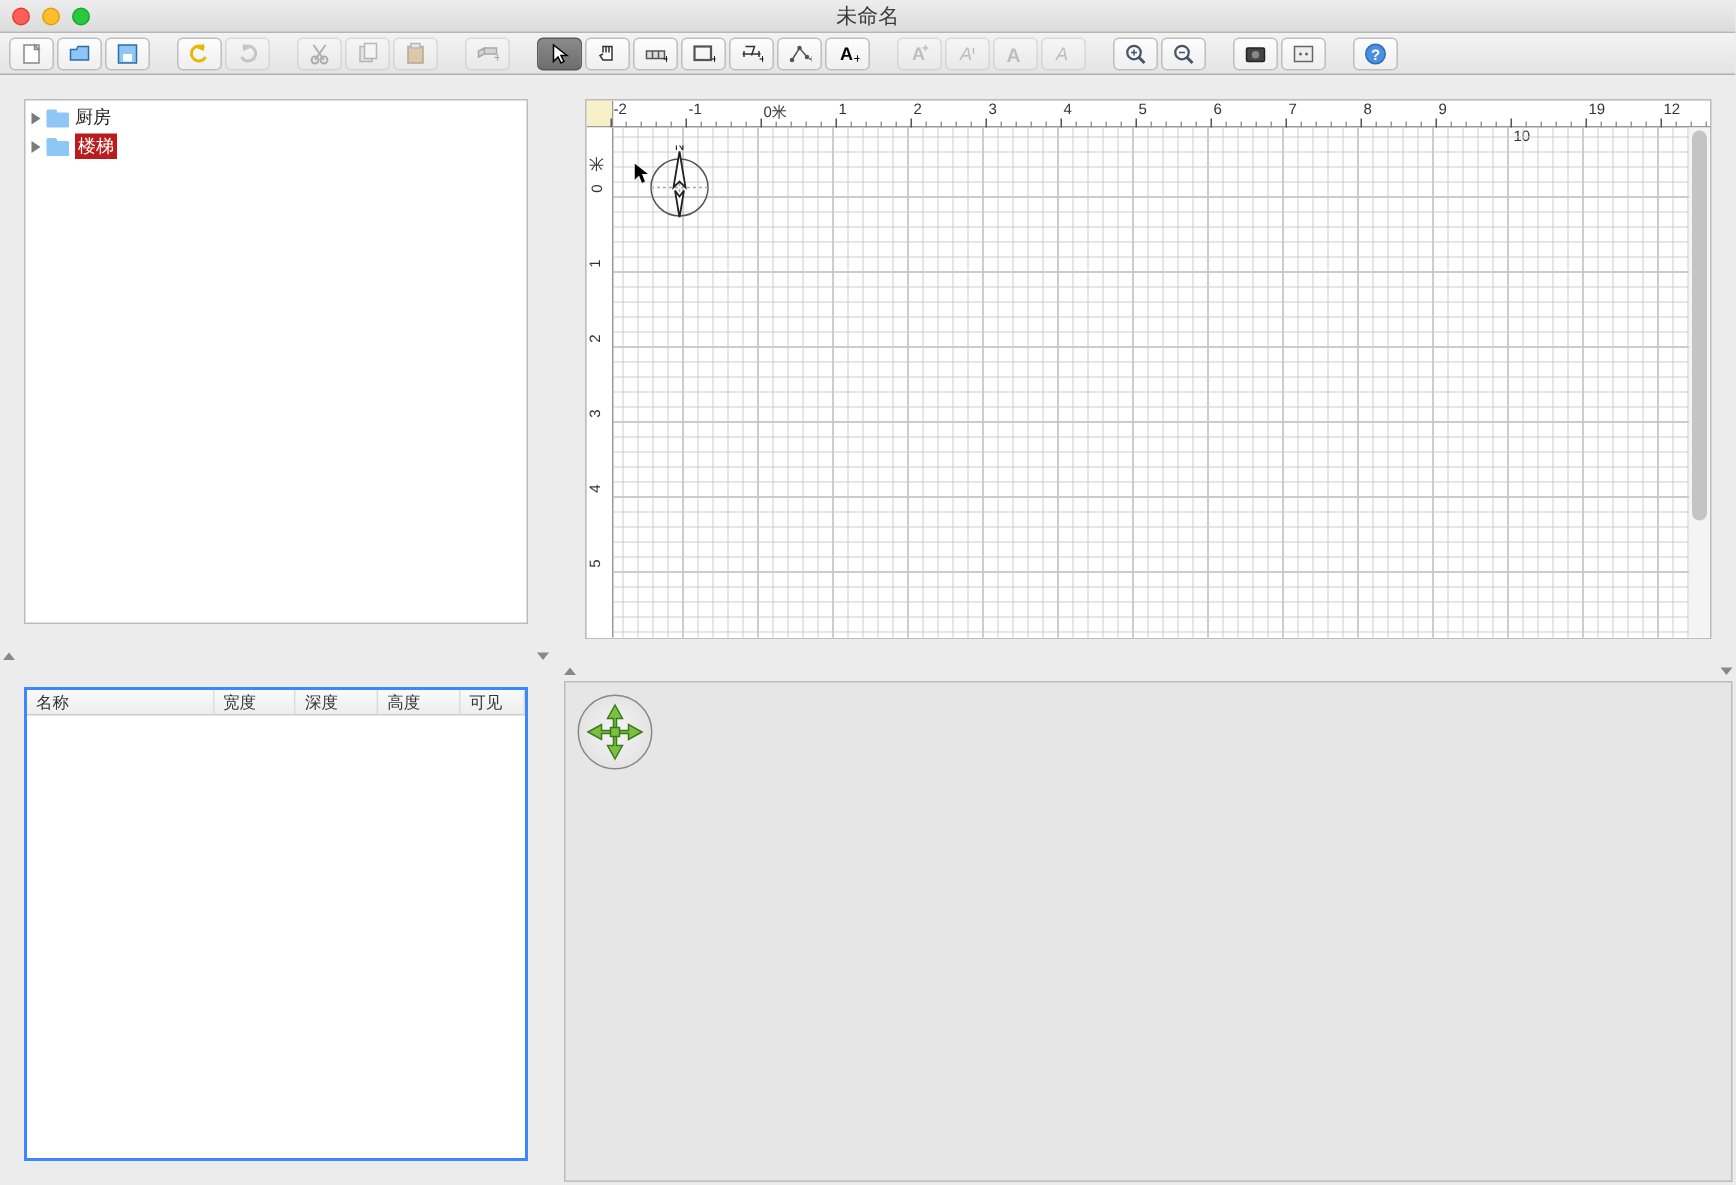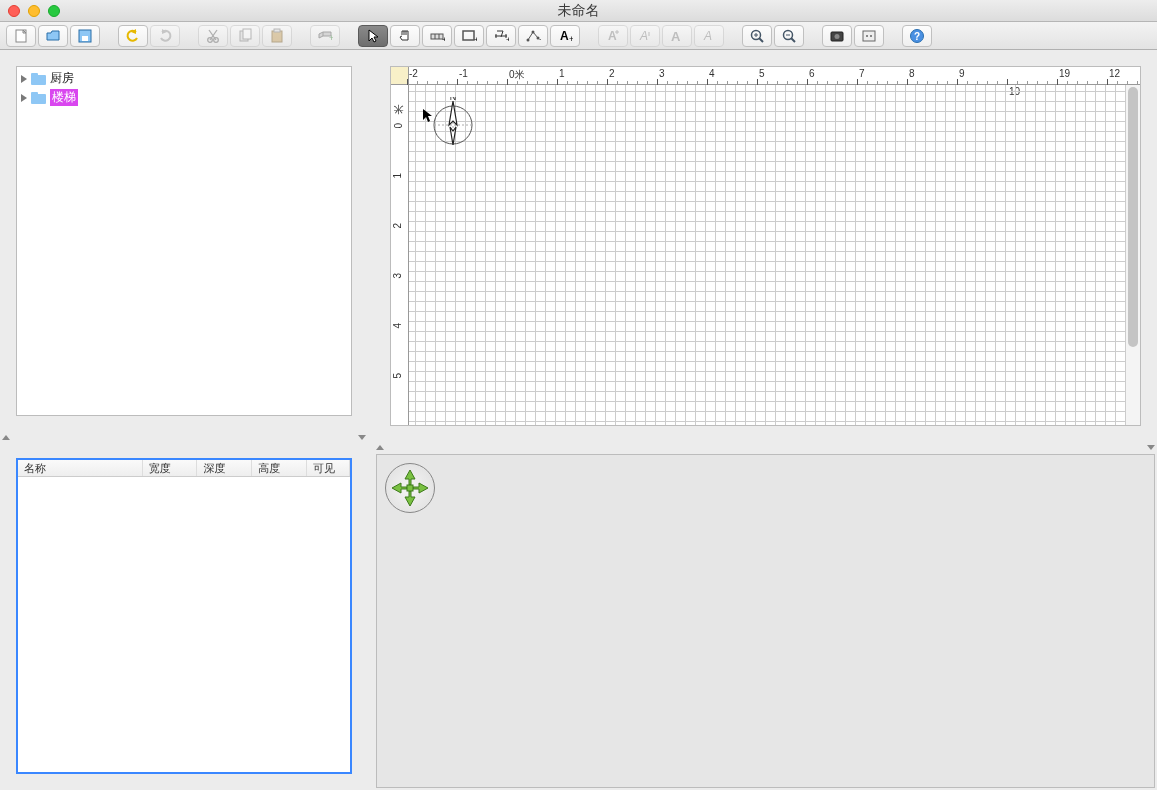--- a/index.html
+++ b/index.html
@@ -65,21 +65,21 @@
 }
 .panel.selected { border: 2px solid #3a87ff; }
 .tree { height: 350px; }
 .tree-list { list-style: none; padding: 2px 0; }
 .tree-item { display: flex; align-items: center; height: 19px; padding-left: 4px; cursor: pointer; }
 .disclosure { width:0;height:0;border-top:4px solid transparent;border-bottom:4px solid transparent;border-left:6px solid #7a7a7a;margin-right:4px; }
 .folder-icon { width:15px;height:12px;margin-right:4px;position:relative; }
 .folder-icon::before{content:"";position:absolute;width:15px;height:10px;background:#8ec7f5;border-radius:1px;top:2px;}
 .folder-icon::after{content:"";position:absolute;width:7px;height:3px;background:#8ec7f5;border-radius:1px 1px 0 0;top:0;}
 .tree-label { font-size: 12px; color: #222; }
-.tree-item.selected .tree-label { background: #d946ef; color: #fff; padding: 0 2px; }
+.tree-item.selected .tree-label { background: #b91c1c; color: #fff; padding: 0 2px; }
 .table-panel { flex: 1; }
 .table-head { display:flex; background:linear-gradient(#fafafa,#eee); border-bottom:1px solid #ccc; height:17px; font-size:11px; color:#333; }
 .th { padding:1px 6px; border-right:1px solid #ddd; }
 .canvas-panel { height: 360px; position:relative; background:#fff; }
 .ruler-corner{position:absolute;left:0;top:0;width:18px;height:18px;background:#f8f0c8;border-right:1px solid #999;border-bottom:1px solid #999;}
 .ruler-h{position:absolute;left:18px;right:0;top:0;height:18px;background:#fff;border-bottom:1px solid #999;font-size:10px;}
 .ruler-v{position:absolute;left:0;top:18px;bottom:0;width:18px;background:#fff;border-right:1px solid #999;font-size:10px;}
 .ruler-h .tick,.ruler-v .tick{position:absolute;color:#333;}
 .grid{position:absolute;left:18px;top:18px;right:0;bottom:0;
   background-image:

